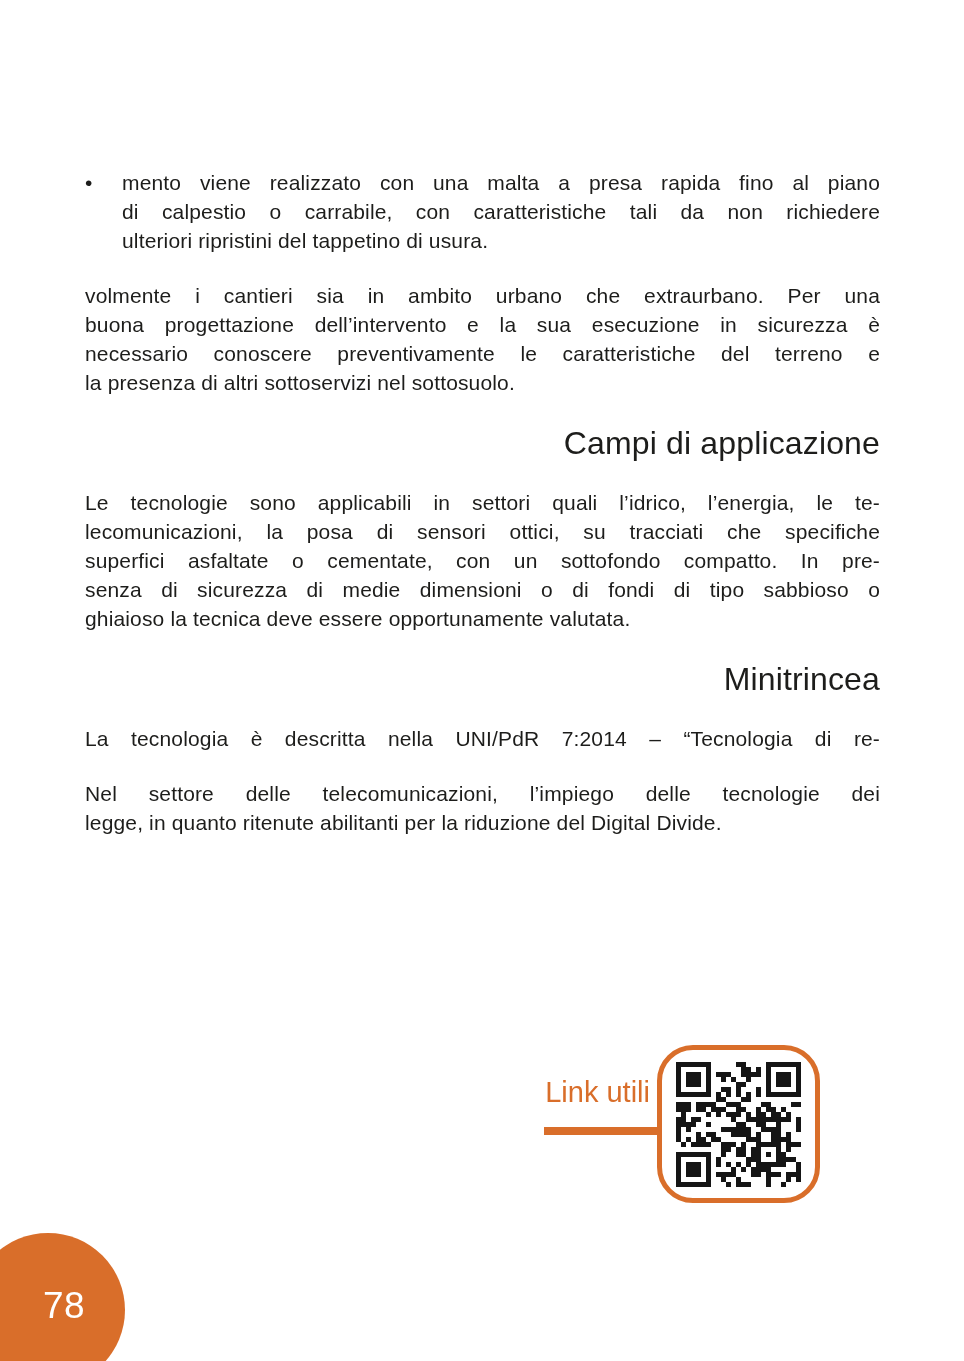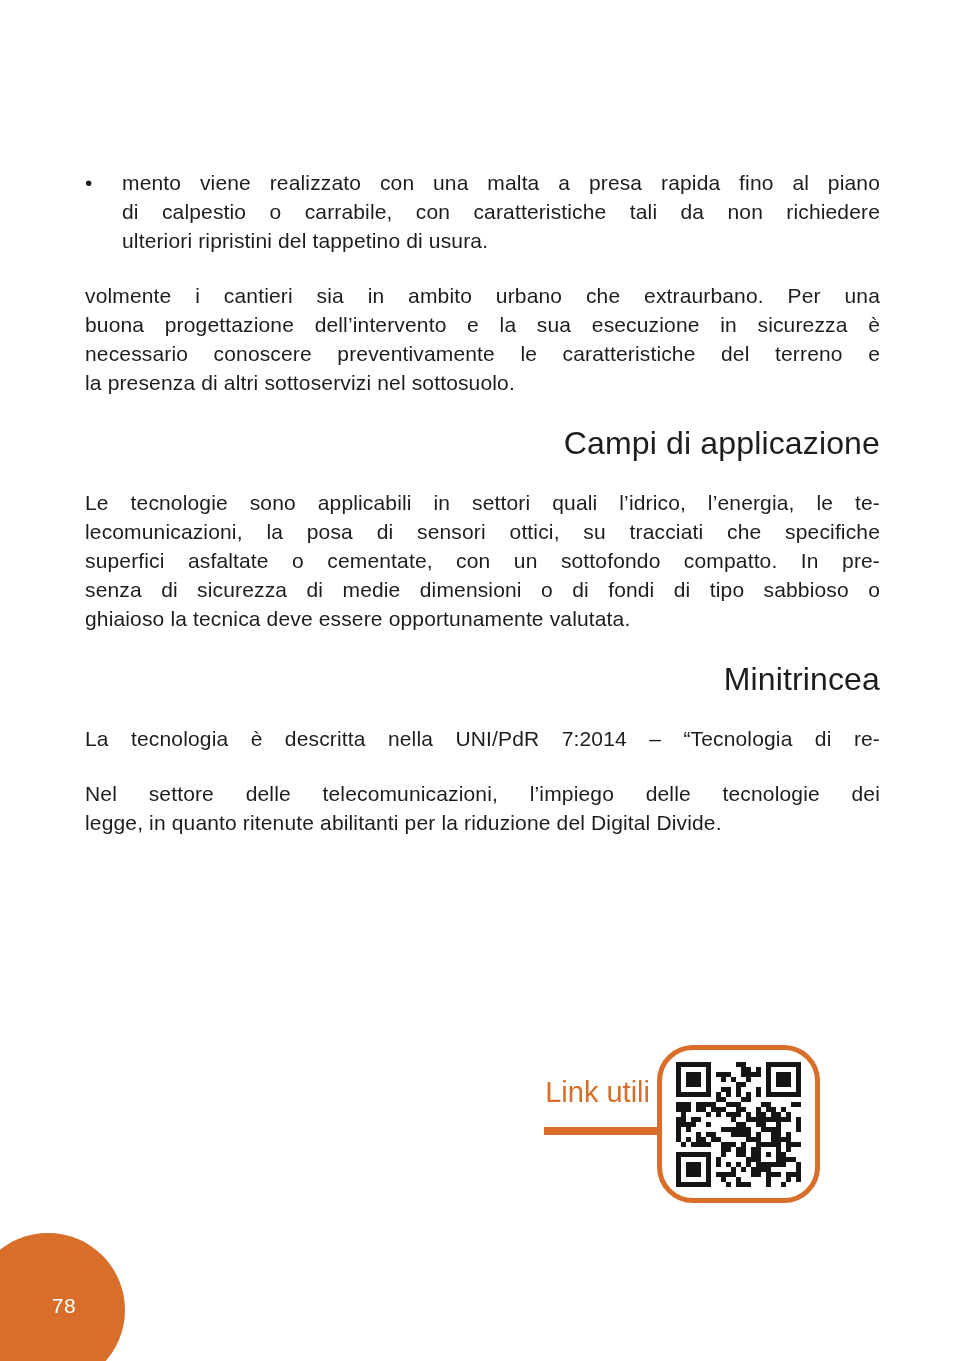--- a/index.html
+++ b/index.html
@@ -62,21 +62,21 @@
   .qr-frame svg { display:block; shape-rendering:crispEdges; }
   .page-circle {
     position:absolute;
     left:-29px; top:1233px;
     width:154px; height:154px;
     border-radius:50%;
     display:flex; align-items:center; justify-content:center;
   }
   .page-number {
     color:#ffffff;
-    font-size:21px;
+    font-size:37px;
     transform:translate(16px,-4px);
     letter-spacing:0.5px;
   }
 </style>
 </head>
 <body>
 
 <div class="page" style="color: rgb(29, 29, 27);">
 
   <div class="content">

